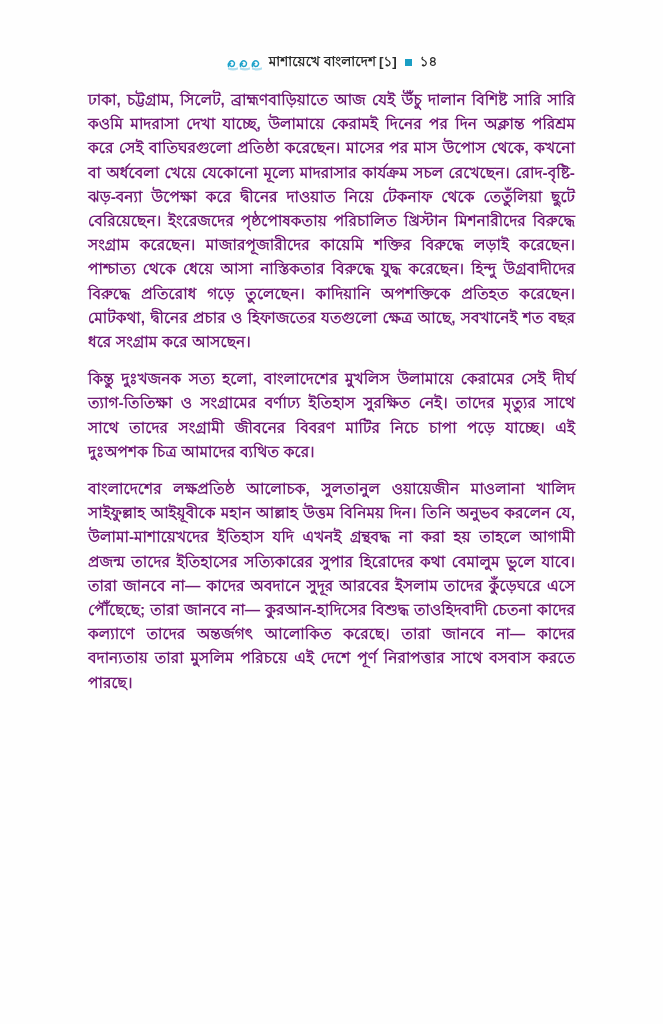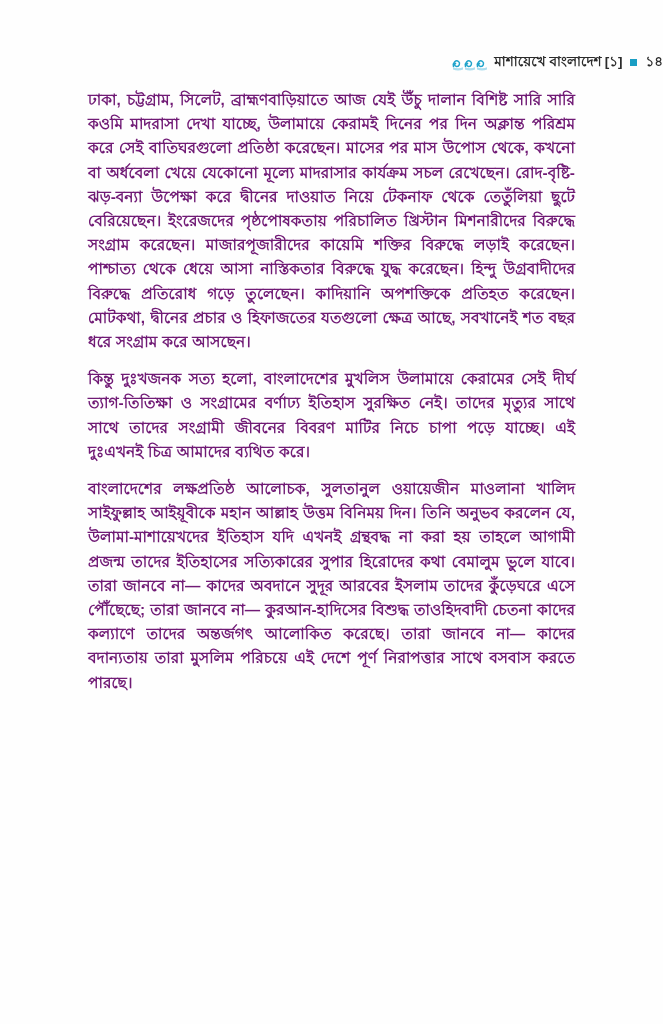--- a/index.html
+++ b/index.html
@@ -23,21 +23,21 @@
   }
 
   
   .running-header {
     position: absolute;
     top: 50px;
     left: 0;
     width: 663px;
     display: flex;
     align-items: center;
-    justify-content: flex-end;
+    justify-content: center;
     gap: 5px;
     height: 24px;
   }
 
   .header-ornament {
     display: block;
     width: 38px;
     height: 17px;
     flex: 0 0 auto;
     position: relative;
@@ -128,17 +128,17 @@
       </svg>
     </span>
     <span class="header-title">মাশায়েখে বাংলাদেশ</span>
     <span class="header-volume">[১]</span>
     <span class="header-sep"></span>
     <span class="header-pageno">১৪</span>
   </div>
 
   <div class="text-block">
     <p class="body-par">ঢাকা, চট্টগ্রাম, সিলেট, ব্রাহ্মণবাড়িয়াতে আজ যেই উঁচু দালান বিশিষ্ট সারি সারি কওমি মাদরাসা দেখা যাচ্ছে, উলামায়ে কেরামই দিনের পর দিন অক্লান্ত পরিশ্রম করে সেই বাতিঘরগুলো প্রতিষ্ঠা করেছেন। মাসের পর মাস উপোস থেকে, কখনো বা অর্ধবেলা খেয়ে যেকোনো মূল্যে মাদরাসার কার্যক্রম সচল রেখেছেন। রোদ-বৃষ্টি-ঝড়-বন্যা উপেক্ষা করে দ্বীনের দাওয়াত নিয়ে টেকনাফ থেকে তেতুঁলিয়া ছুটে বেরিয়েছেন। ইংরেজদের পৃষ্ঠপোষকতায় পরিচালিত খ্রিস্টান মিশনারীদের বিরুদ্ধে সংগ্রাম করেছেন। মাজারপূজারীদের কায়েমি শক্তির বিরুদ্ধে লড়াই করেছেন। পাশ্চাত্য থেকে ধেয়ে আসা নাস্তিকতার বিরুদ্ধে যুদ্ধ করেছেন। হিন্দু উগ্রবাদীদের বিরুদ্ধে প্রতিরোধ গড়ে তুলেছেন। কাদিয়ানি অপশক্তিকে প্রতিহত করেছেন। মোটকথা, দ্বীনের প্রচার ও হিফাজতের যতগুলো ক্ষেত্র আছে, সবখানেই শত বছর ধরে সংগ্রাম করে আসছেন।</p>
-    <p class="body-par">কিন্তু দুঃখজনক সত্য হলো, বাংলাদেশের মুখলিস উলামায়ে কেরামের সেই দীর্ঘ ত্যাগ-তিতিক্ষা ও সংগ্রামের বর্ণাঢ্য ইতিহাস সুরক্ষিত নেই। তাদের মৃত্যুর সাথে সাথে তাদের সংগ্রামী জীবনের বিবরণ মাটির নিচে চাপা পড়ে যাচ্ছে। এই দুঃএখনই চিত্র আমাদের ব্যথিত করে।</p>
+    <p class="body-par">কিন্তু দুঃখজনক সত্য হলো, বাংলাদেশের মুখলিস উলামায়ে কেরামের সেই দীর্ঘ ত্যাগ-তিতিক্ষা ও সংগ্রামের বর্ণাঢ্য ইতিহাস সুরক্ষিত নেই। তাদের মৃত্যুর সাথে সাথে তাদের সংগ্রামী জীবনের বিবরণ মাটির নিচে চাপা পড়ে যাচ্ছে। এই দুঃঅপশক চিত্র আমাদের ব্যথিত করে।</p>
     <p class="body-par">বাংলাদেশের লক্ষপ্রতিষ্ঠ আলোচক, সুলতানুল ওয়ায়েজীন মাওলানা খালিদ সাইফুল্লাহ আইয়ূবীকে মহান আল্লাহ উত্তম বিনিময় দিন। তিনি অনুভব করলেন যে, উলামা-মাশায়েখদের ইতিহাস যদি এখনই গ্রন্থবদ্ধ না করা হয় তাহলে আগামী প্রজন্ম তাদের ইতিহাসের সত্যিকারের সুপার হিরোদের কথা বেমালুম ভুলে যাবে। তারা জানবে না— কাদের অবদানে সুদূর আরবের ইসলাম তাদের কুঁড়েঘরে এসে পৌঁছেছে; তারা জানবে না— কুরআন-হাদিসের বিশুদ্ধ তাওহিদবাদী চেতনা কাদের কল্যাণে তাদের অন্তর্জগৎ আলোকিত করেছে। তারা জানবে না— কাদের বদান্যতায় তারা মুসলিম পরিচয়ে এই দেশে পূর্ণ নিরাপত্তার সাথে বসবাস করতে পারছে।</p>
   </div>
 
 </div>
 
 </body></html>

